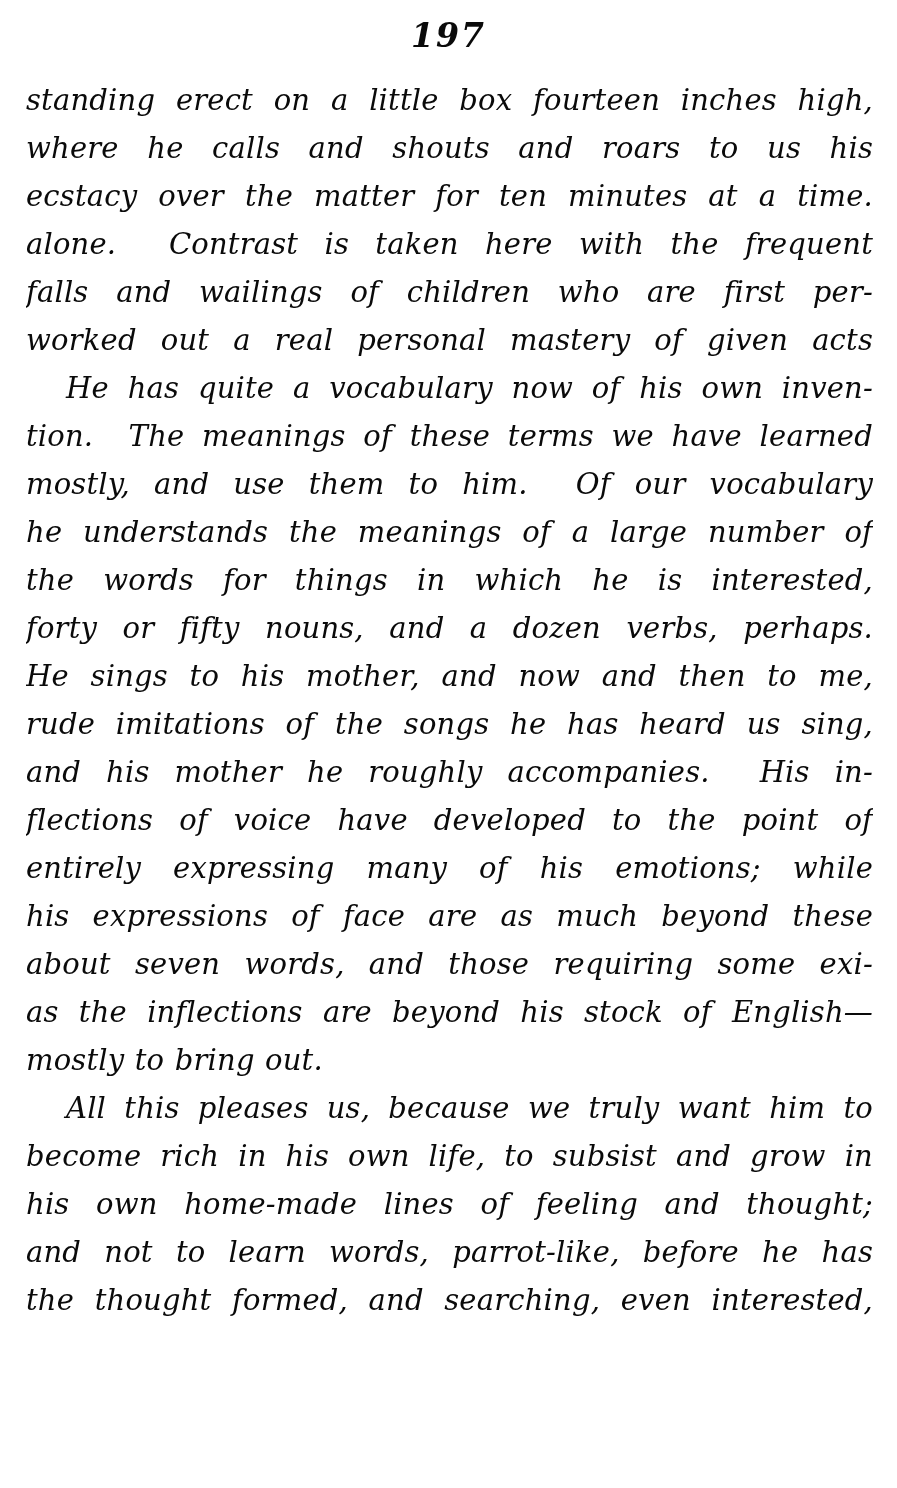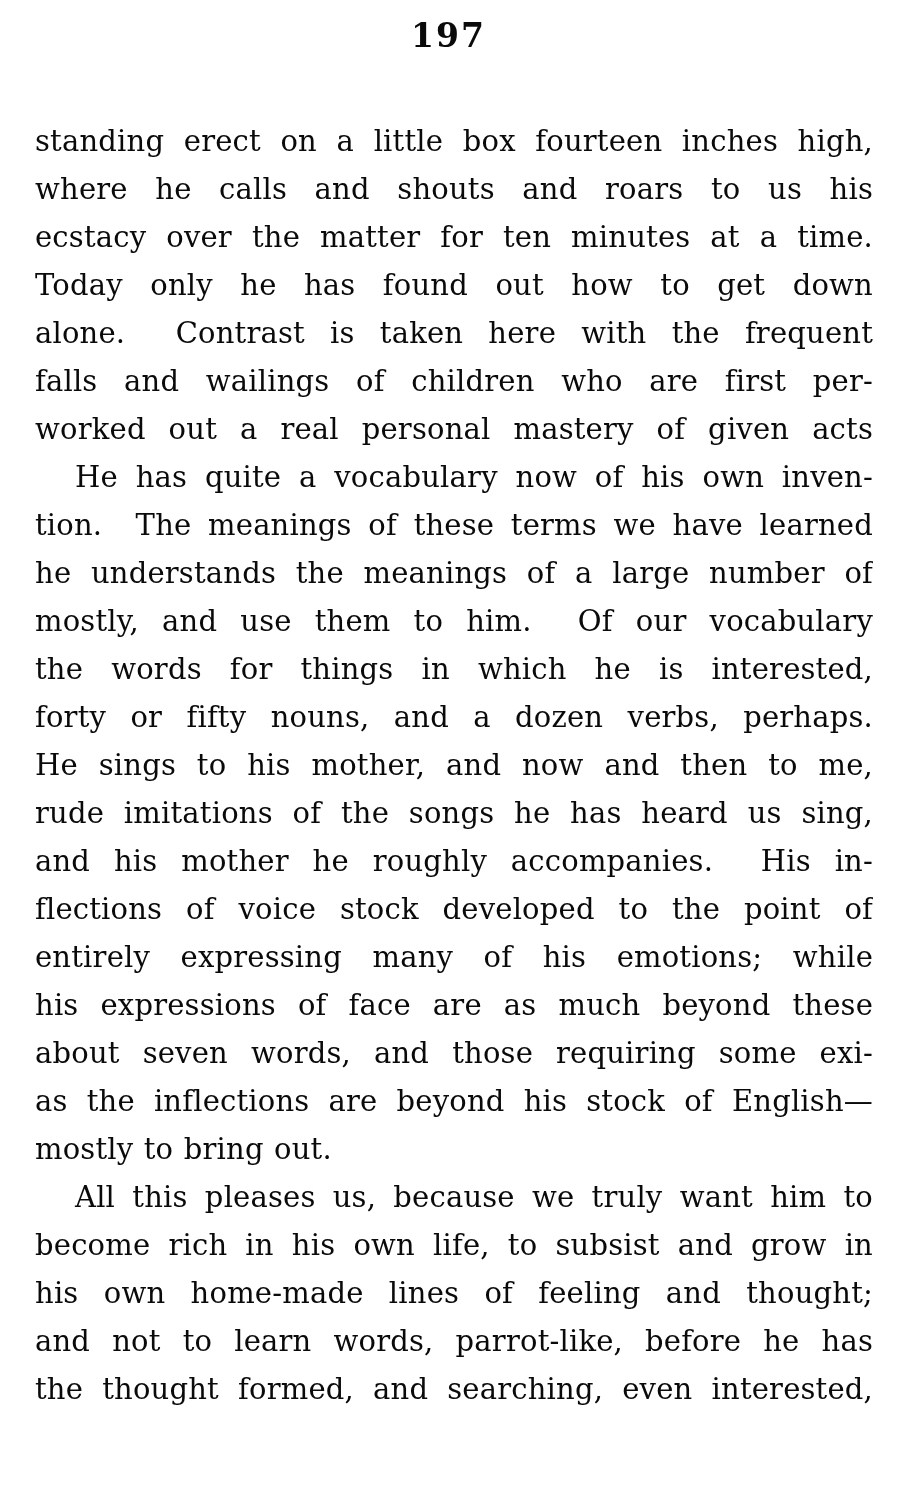--- a/index.html
+++ b/index.html
@@ -9,33 +9,34 @@
   }
   .book-page {
     position: relative;
     width: 897px;
     height: 1488px;
     background: var(--paper, #ffffff);
     color: var(--ink, #0a0a0a);
     font-family: "DejaVu Serif", "Liberation Serif", serif;
     overflow: hidden;
     box-sizing: border-box;
+    font-style: italic;
   }
   .folio {
     padding-top: 16px;
     height: 40px;
     line-height: 40px;
     font-size: 33px;
     font-weight: 700;
     text-align: center;
     letter-spacing: 2px;
   }
   .page-body {
-    margin-top: 61px;
-    padding: 0 24px 0 35px;
+    margin-top: 20px;
+    padding: 0 24px 0 26px;
   }
   .paragraph {
     margin: 0;
   }
   .text-line {
     font-size: 29px;
     line-height: 48px;
     height: 48px;
     overflow: hidden;
     text-align: justify;
@@ -58,36 +59,35 @@
 </head>
 <body>
 
 <div class="book-page" style="--paper: #ffffff; --ink: #0a0a0a;">
   <div class="folio">197</div>
   <div class="page-body">
       <div class="paragraph">
         <div class="text-line justified">standing erect on a little box fourteen inches high,</div>
         <div class="text-line justified">where he calls and shouts and roars to us his</div>
         <div class="text-line justified">ecstacy over the matter for ten minutes at a time.</div>
-        <div class="text-line justified">Today only he has found out how to get down</div>
         <div class="text-line justified">alone.&nbsp; Contrast is taken here with the frequent</div>
         <div class="text-line justified">falls and wailings of children who are first per-</div>
         <div class="text-line justified">worked out a real personal mastery of given acts</div>
       </div>
       <div class="paragraph">
         <div class="text-line indent justified">He has quite a vocabulary now of his own inven-</div>
         <div class="text-line justified">tion.&nbsp; The meanings of these terms we have learned</div>
+        <div class="text-line justified">mostly, and use them to him.&nbsp; Of our vocabulary</div>
         <div class="text-line justified">he understands the meanings of a large number of</div>
-        <div class="text-line justified">mostly, and use them to him.&nbsp; Of our vocabulary</div>
         <div class="text-line justified">the words for things in which he is interested,</div>
         <div class="text-line justified">forty or fifty nouns, and a dozen verbs, perhaps.</div>
         <div class="text-line justified">He sings to his mother, and now and then to me,</div>
         <div class="text-line justified">rude imitations of the songs he has heard us sing,</div>
         <div class="text-line justified">and his mother he roughly accompanies.&nbsp; His in-</div>
-        <div class="text-line justified">flections of voice stock developed to the point of</div>
+        <div class="text-line justified">flections of voice have developed to the point of</div>
         <div class="text-line justified">entirely expressing many of his emotions; while</div>
         <div class="text-line justified">his expressions of face are as much beyond these</div>
         <div class="text-line justified">about seven words, and those requiring some exi-</div>
         <div class="text-line justified">as the inflections are beyond his stock of English—</div>
         <div class="text-line lastline">mostly to bring out.</div>
       </div>
       <div class="paragraph">
         <div class="text-line indent justified">All this pleases us, because we truly want him to</div>
         <div class="text-line justified">become rich in his own life, to subsist and grow in</div>
         <div class="text-line justified">his own home-made lines of feeling and thought;</div>

